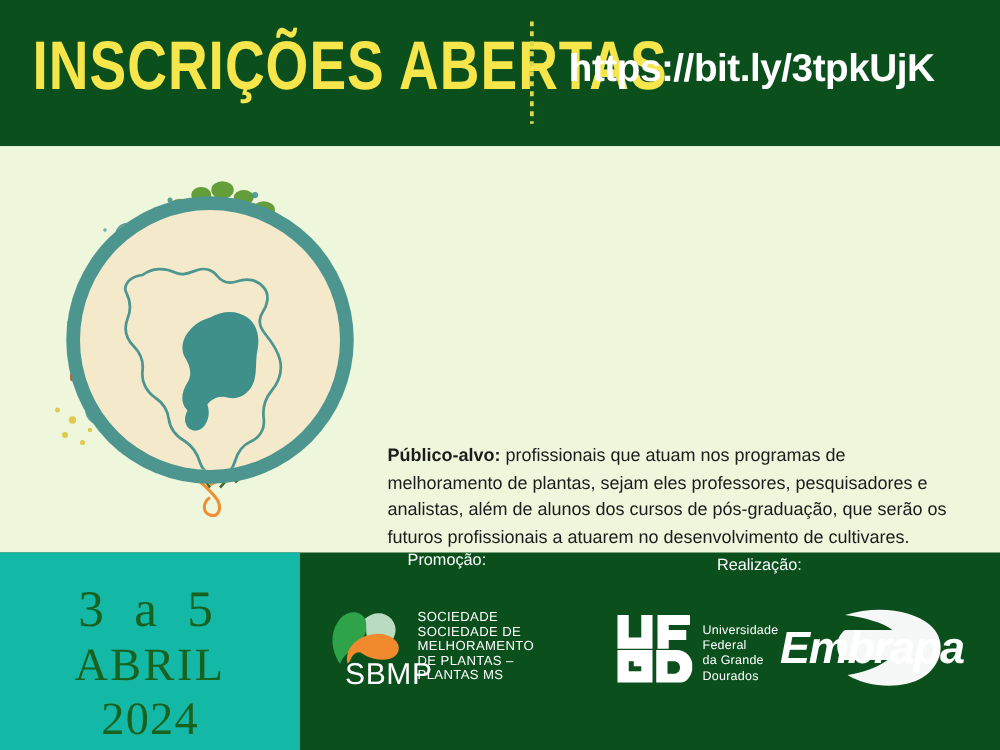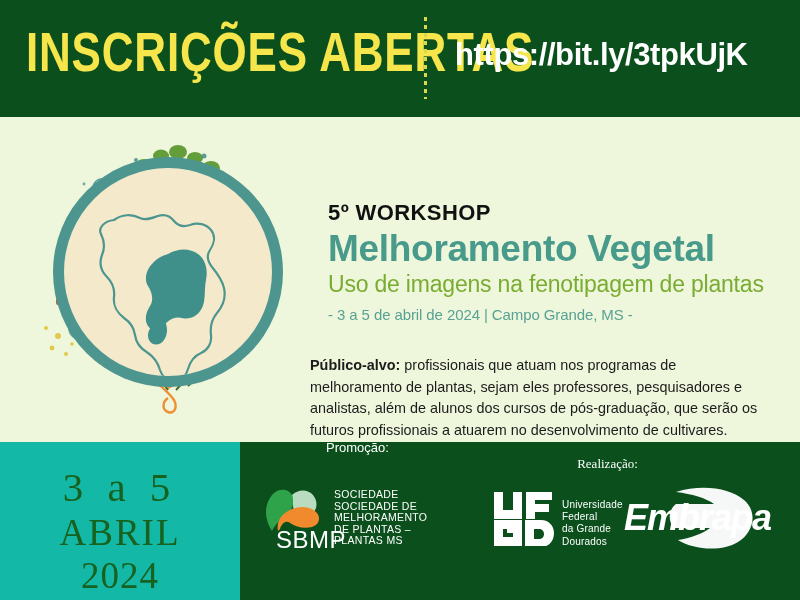--- a/index.html
+++ b/index.html
@@ -107,22 +107,22 @@
   .d1{font-size:41px;line-height:47px;letter-spacing:7px;}
   .d2{font-size:37px;line-height:43px;letter-spacing:2px;}
   .d3{font-size:37px;line-height:43px;letter-spacing:1px;}
 
   .promo-label{
     position:absolute;left:250px;top:440px;width:215px;text-align:center;
     font-family:"Liberation Sans", sans-serif;
     font-size:13px;color:#ffffff;
   }
   .realiz-label{
-    position:absolute;left:500px;top:456px;width:215px;text-align:center;
-    font-family:Liberation Serif, serif;
+    position:absolute;left:500px;top:444px;width:215px;text-align:center;
+    font-family:Liberation Sans, sans-serif;
     font-size:13px;color:#ffffff;
   }
 
   
   .sbmp{position:absolute;left:262px;top:487px;width:165px;height:66px;}
   .sbmp-mark{position:absolute;left:0;top:0;width:62px;height:46px;}
   .sbmp-word{
     position:absolute;left:14px;top:41px;
     font-family:"Liberation Sans", sans-serif;
     font-size:24px;font-weight:normal;color:#ffffff;letter-spacing:0.5px;
@@ -293,26 +293,20 @@
         <path d="M150 132 C160 126 172 126 180 132 C188 138 190 148 188 158
                  C186 168 188 178 184 186 C180 194 172 198 164 196
                  C156 194 150 198 146 204 C142 210 134 210 130 204
                  C126 198 128 190 132 184 C136 178 134 170 130 164
                  C126 158 128 148 134 142 C139 136 144 134 150 132 Z" fill="#3f8f8b"></path>
         <path d="M146 198 C150 204 150 212 146 218 C142 224 134 224 131 218 C128 212 132 204 138 200 Z" fill="#3f8f8b"></path>
       </g>
     </svg>
   </div>
 
-  <div class="title-block">
-    <p class="t-workshop">5º WORKSHOP</p>
-    <p class="t-main">Melhoramento Vegetal</p>
-    <p class="t-sub">Uso de imagens na fenotipagem de plantas</p>
-    <p class="t-date">- 3 a 5 de abril de 2024 | Campo Grande, MS -</p>
-  </div>
 
   <p class="paragraph"><b>Público-alvo:</b><span> profissionais que atuam nos programas de melhoramento de plantas, sejam eles professores, pesquisadores e analistas, além de alunos dos cursos de pós-graduação, que serão os futuros profissionais a atuarem no desenvolvimento de cultivares.</span></p>
 
   <div class="footer"></div>
 
   <div class="date-block">
     <div class="date-lines">
       <div class="d1">3 a 5</div>
       <div class="d2">ABRIL</div>
       <div class="d3">2024</div>

